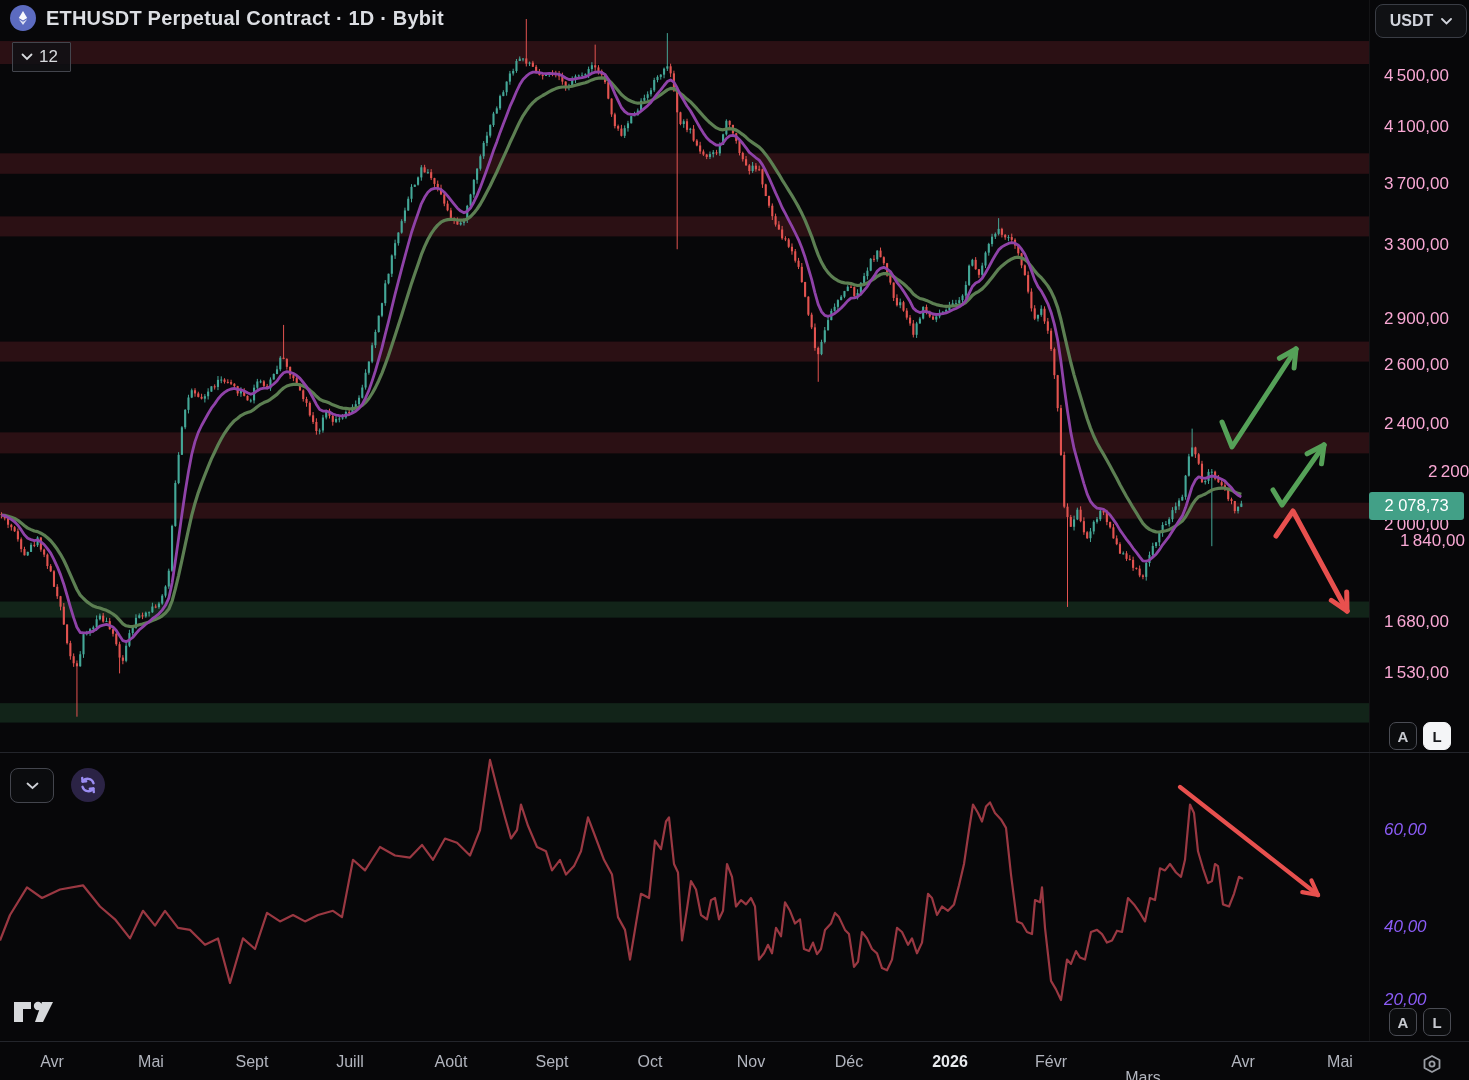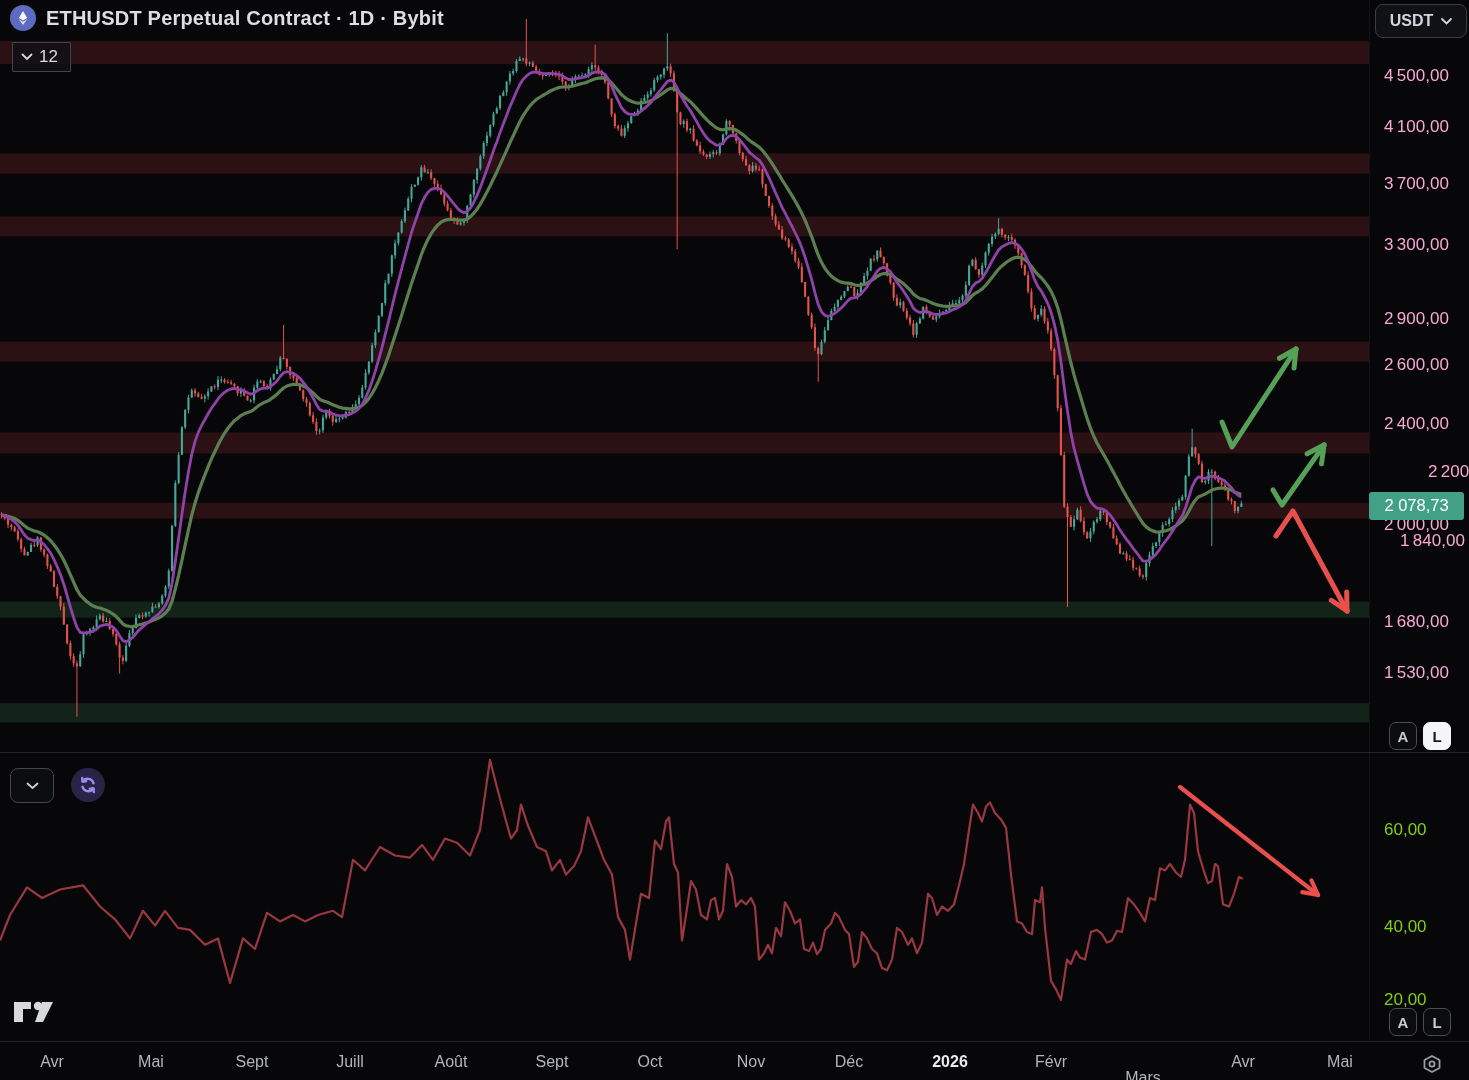--- a/index.html
+++ b/index.html
@@ -11,21 +11,21 @@
   .hdr{left:10px;top:5px;display:flex;align-items:center;gap:10px;}
   .eth-badge{width:26px;height:26px;border-radius:50%;background:#5c6bc0;display:flex;align-items:center;justify-content:center;}
   .title{font-size:20px;font-weight:700;color:#dcdee3;letter-spacing:.2px;}
   .usdt-btn{left:1375px;top:4px;width:90px;height:32px;border:1.5px solid #3a3d45;border-radius:8px;
      background:#101114;color:#d1d4dc;display:flex;align-items:center;justify-content:center;gap:8px;
      font-size:16px;font-weight:600;z-index:3;}
   .interval-btn{left:12px;top:42px;height:28px;padding:0 12px 0 8px;border:1px solid #43454d;border-radius:1px;
      background:rgba(16,17,20,.85);color:#d8dade;display:flex;align-items:center;gap:6px;font-size:17px;z-index:3;}
   
   .ptick{left:1384px;color:#f9a8d4;font-size:17px;z-index:2;white-space:nowrap;}
-  .itick{left:1384px;color:#84cc16;font-size:17px;z-index:2;white-space:nowrap;}
+  .itick{left:1384px;color:#8b5cf6;font-size:17px;z-index:2;white-space:nowrap;font-style:italic;}
   .ttick{top:1053px;color:#b2b5be;font-size:16px;transform:translateX(-50%);z-index:2;white-space:nowrap;}
   .ttick.em{color:#e8eaee;font-weight:700;}
   .price-badge{left:1369px;width:95px;height:28px;border-radius:3px;background:#42a087;color:#fff;
      font-size:16.5px;display:flex;align-items:center;justify-content:center;z-index:3;}
   
   .ind-collapse{left:10px;top:768px;width:42px;height:33px;border:1px solid #43454d;border-radius:8px;
      background:#0b0c0e;display:flex;align-items:center;justify-content:center;z-index:3;}
   .ind-refresh{left:71px;top:768px;width:34px;height:34px;border-radius:50%;background:#2b2345;
      display:flex;align-items:center;justify-content:center;z-index:3;}
   

